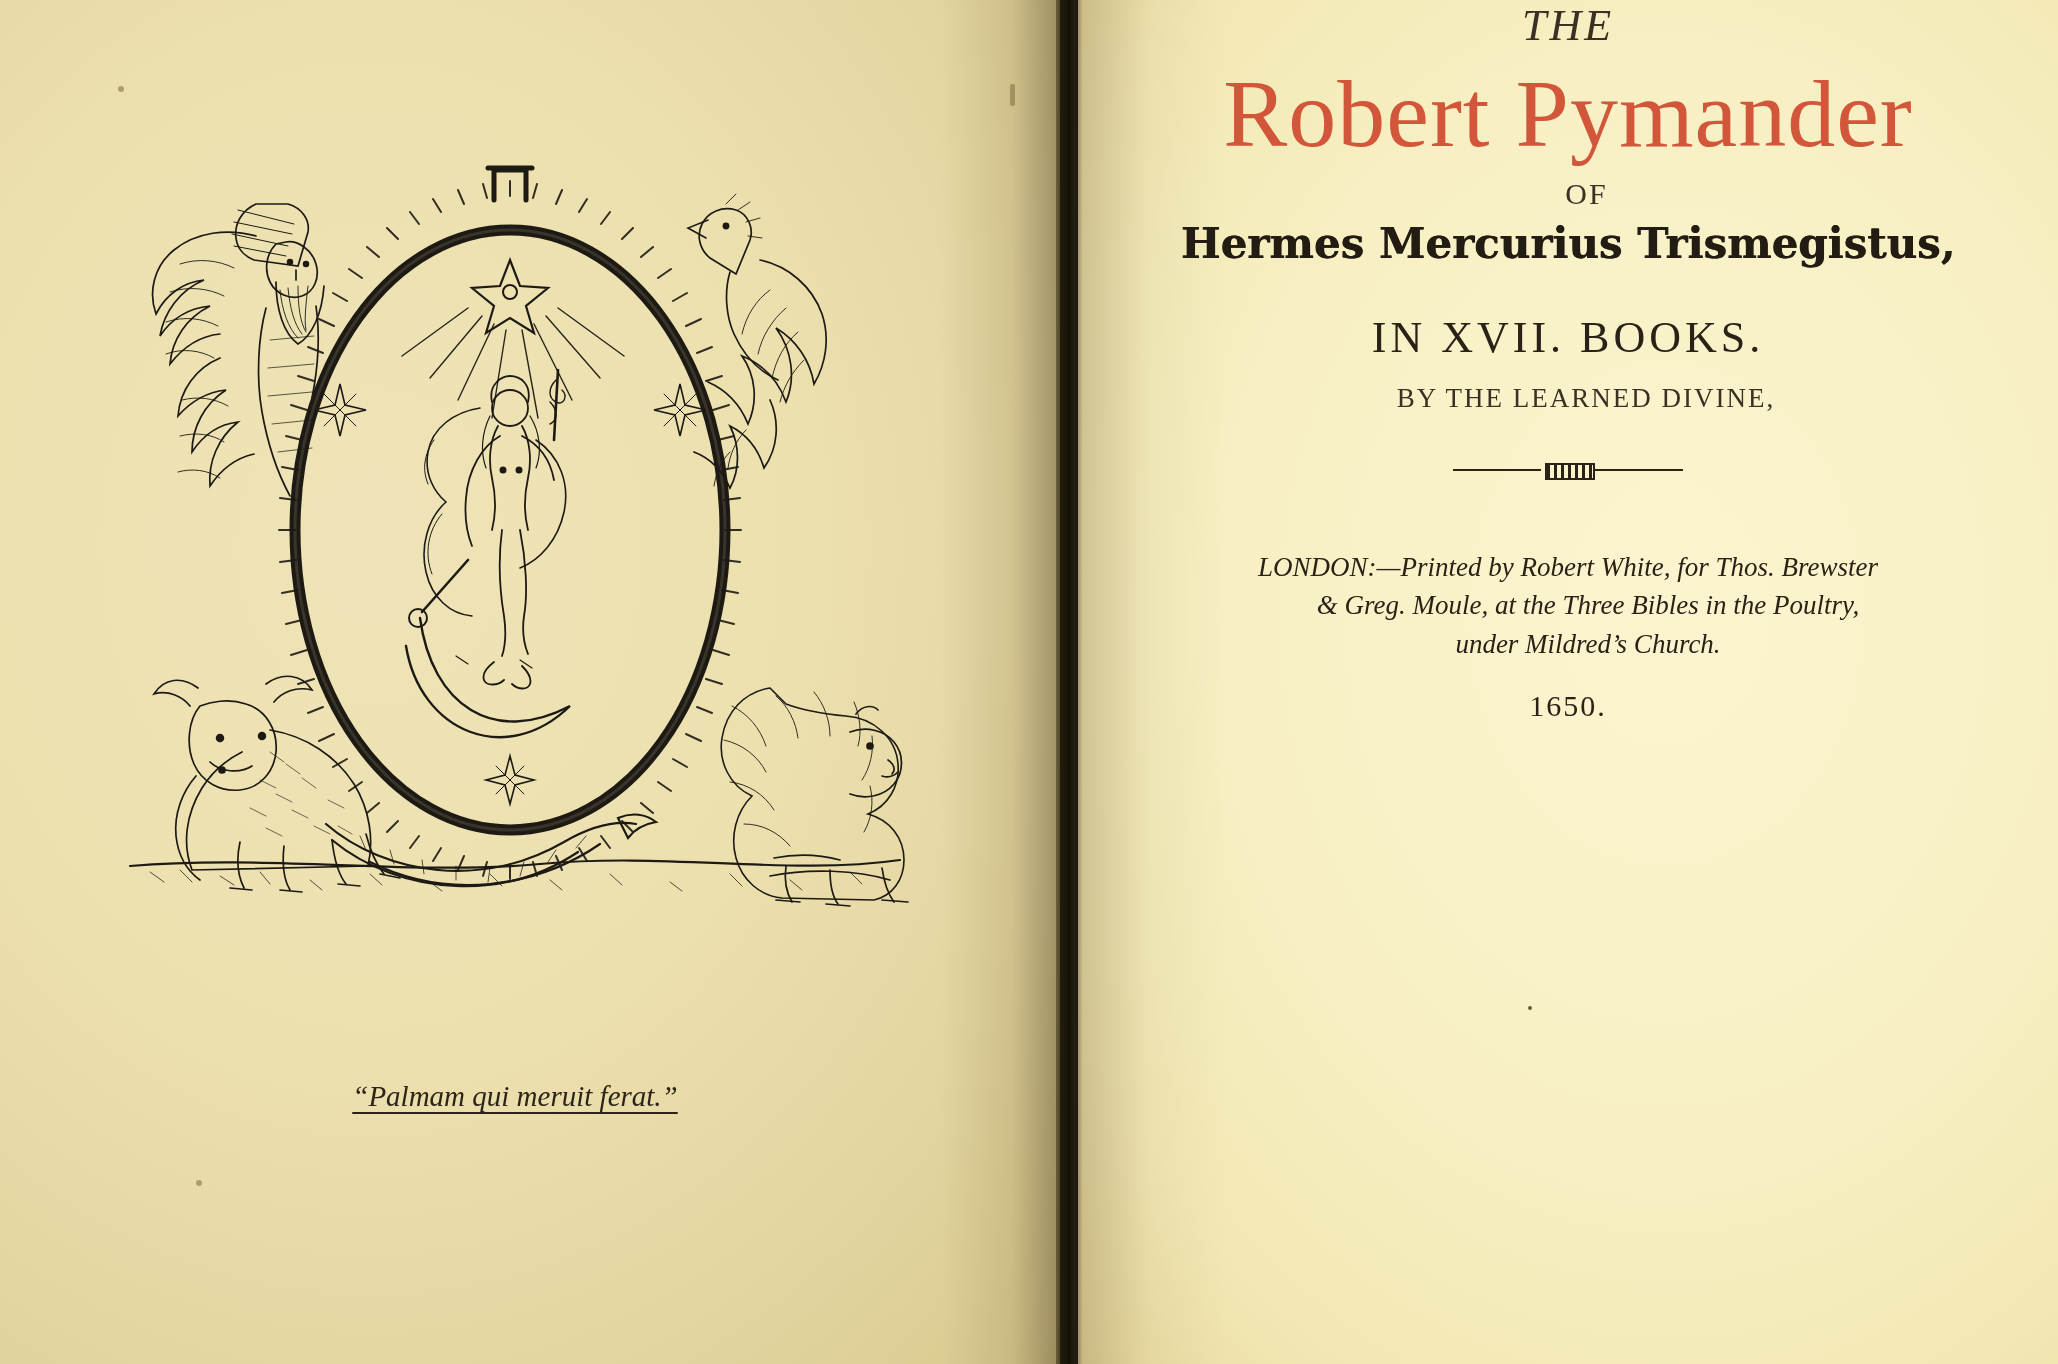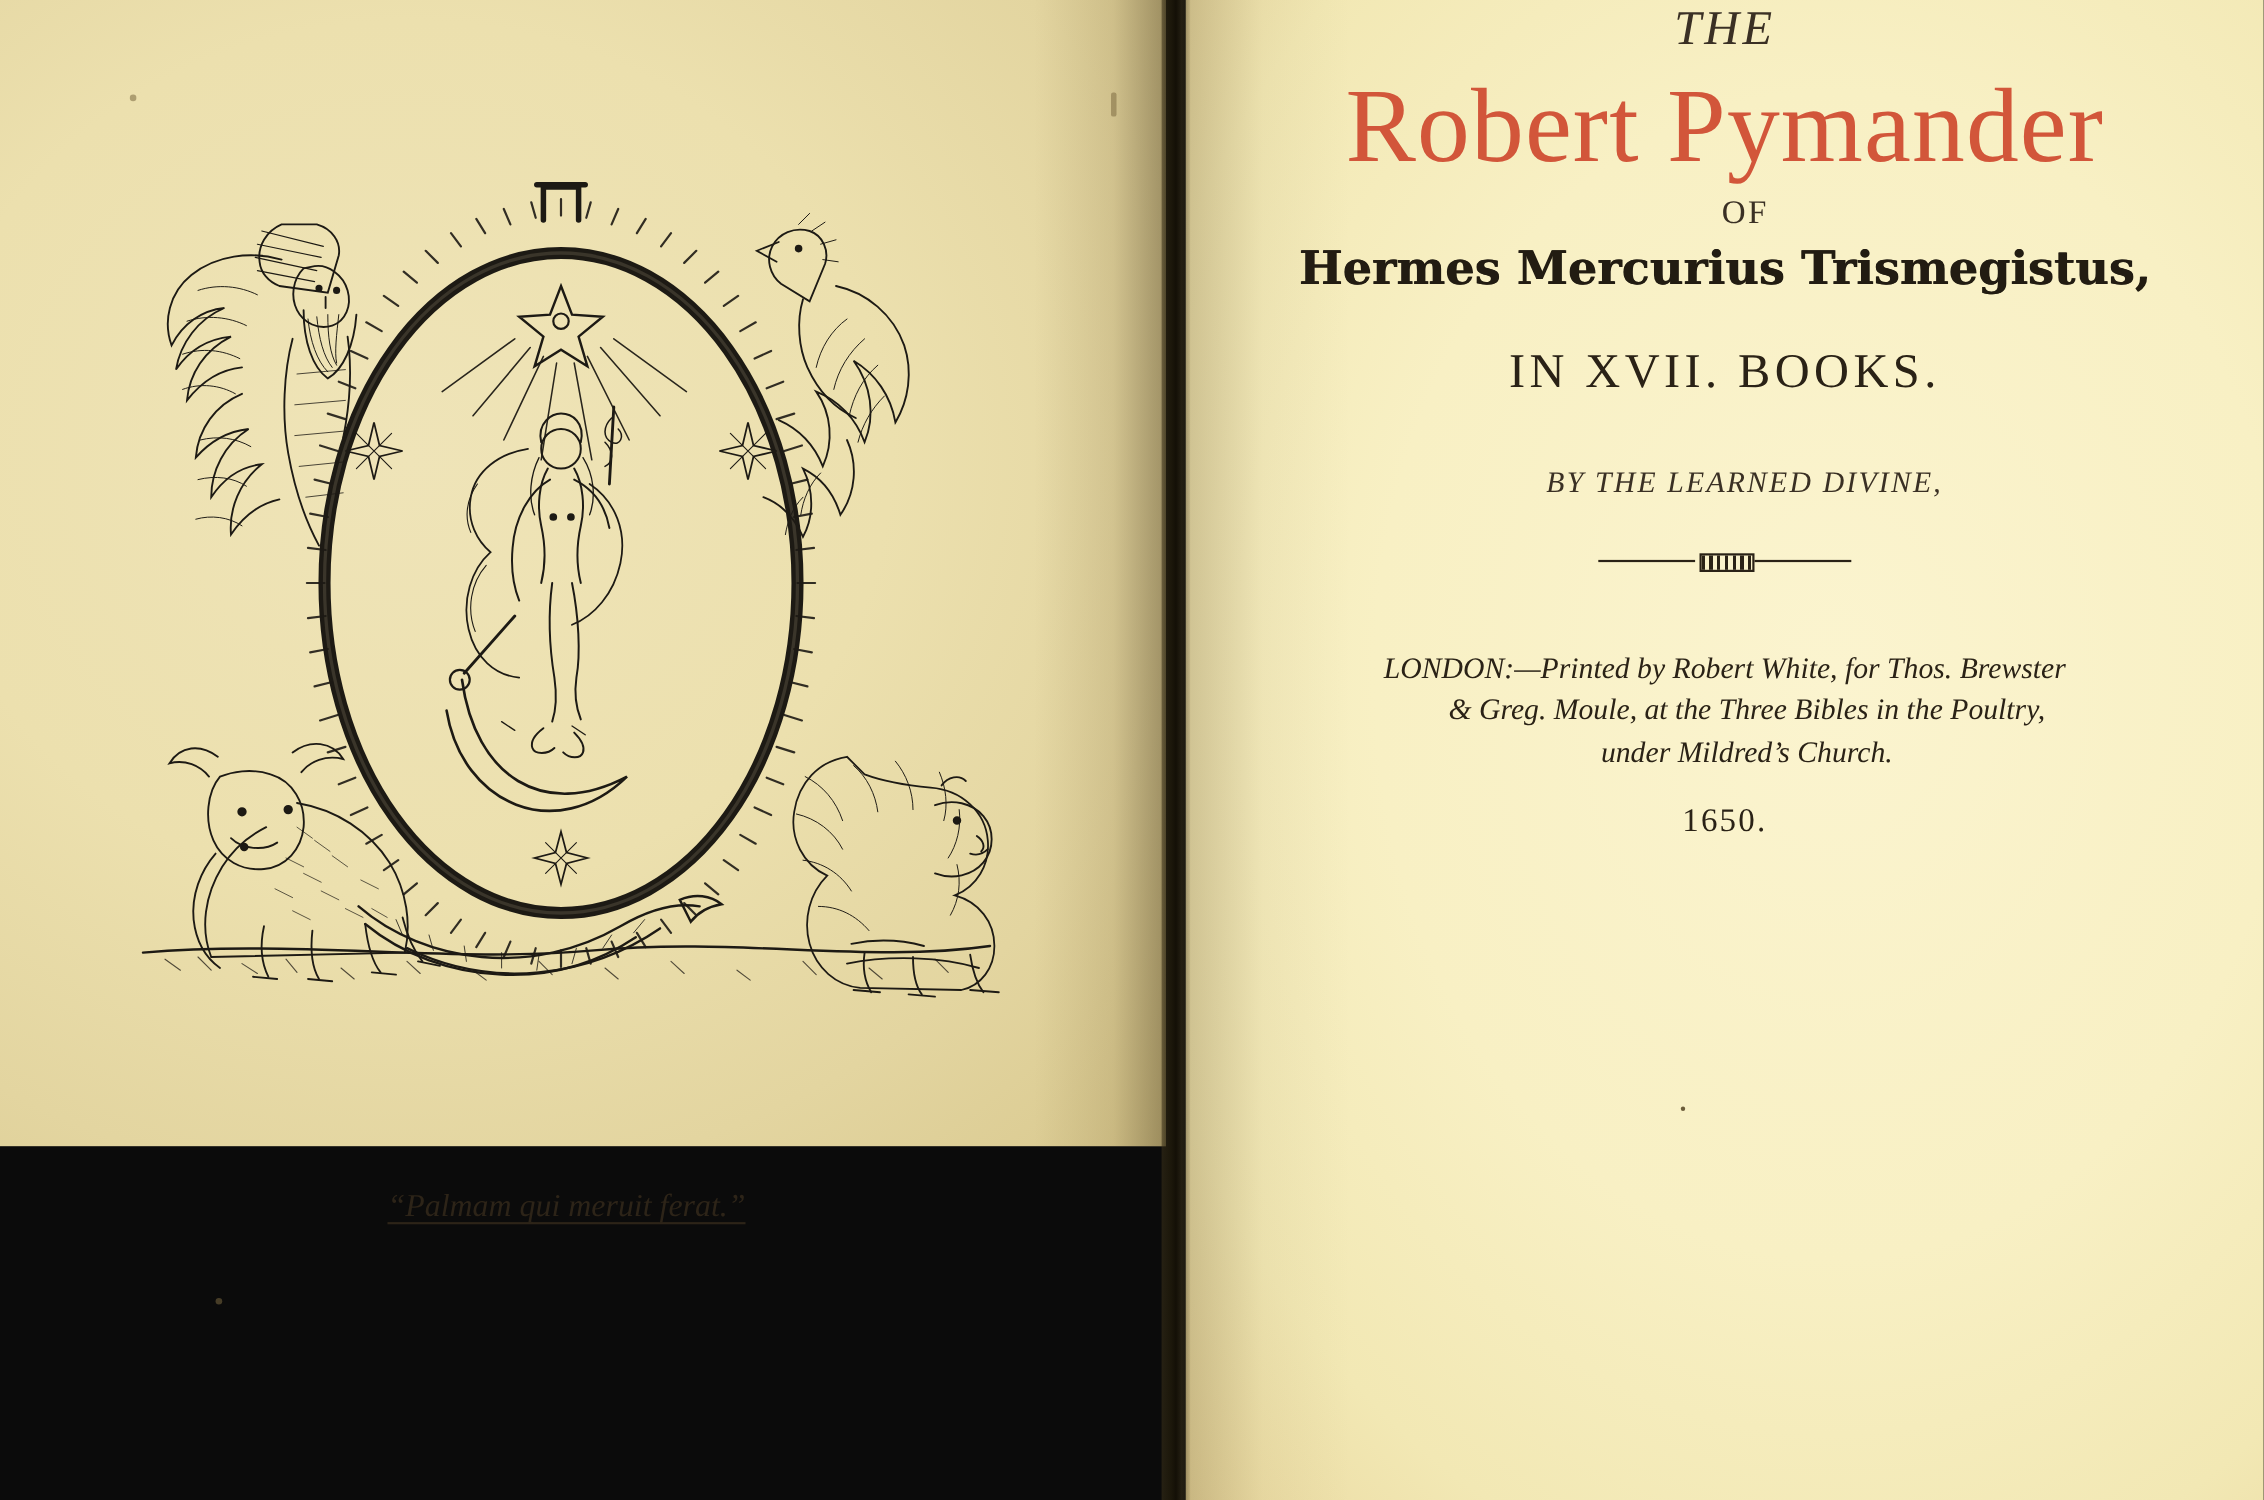--- a/index.html
+++ b/index.html
@@ -13,21 +13,21 @@
     height: 1364px;
     overflow: hidden;
     font-family: "Liberation Serif", serif;
   }
 
   
   .page-left {
     position: absolute;
     left: 0; top: 0;
     width: 1060px;
-    height: 1042px;
+    height: 1364px;
     background:
       radial-gradient(ellipse at 35% 40%, #efe4b8 0%, #ece0ae 45%, #e3d5a0 75%, #d9c98f 100%);
   }
   .page-left:after {
     content: "";
     position: absolute;
     right: 0; top: 0;
     width: 120px; height: 100%;
     background: linear-gradient(to right, rgba(150,130,80,0) 0%, rgba(140,120,70,0.22) 60%, rgba(90,75,40,0.50) 100%);
     pointer-events: none;
@@ -102,22 +102,21 @@
     color: #2a2216;
   }
   .t-trans {
     margin-top: 72px;
     font-size: 26px;
     line-height: 1.55;
     letter-spacing: 1.4px;
     color: #3a3024;
   }
   .t-by {
-    margin-top: 60px;
-    font-style: italic;
+    margin-top: 20px;
     font-size: 27px;
     letter-spacing: 2px;
     color: #3a3024;
     padding-left: 36px;
   }
   .t-doctor {
     margin-top: 12px;
     font-size: 46px;
     font-weight: bold;
     letter-spacing: 3px;

